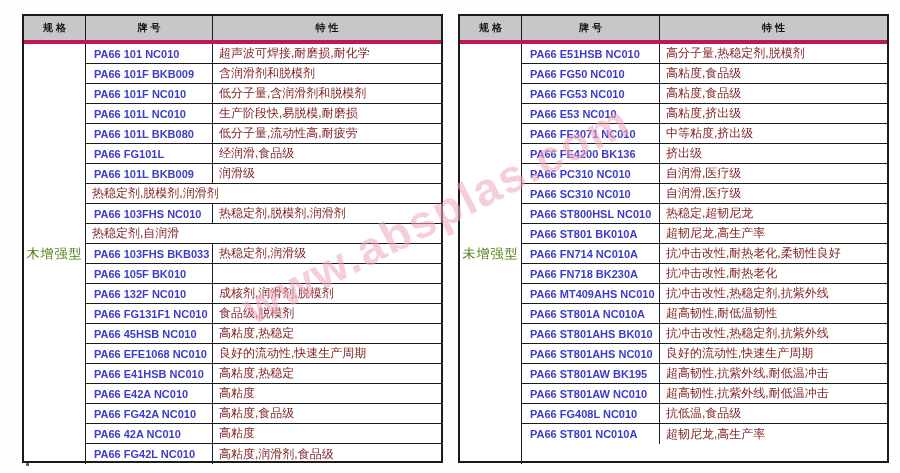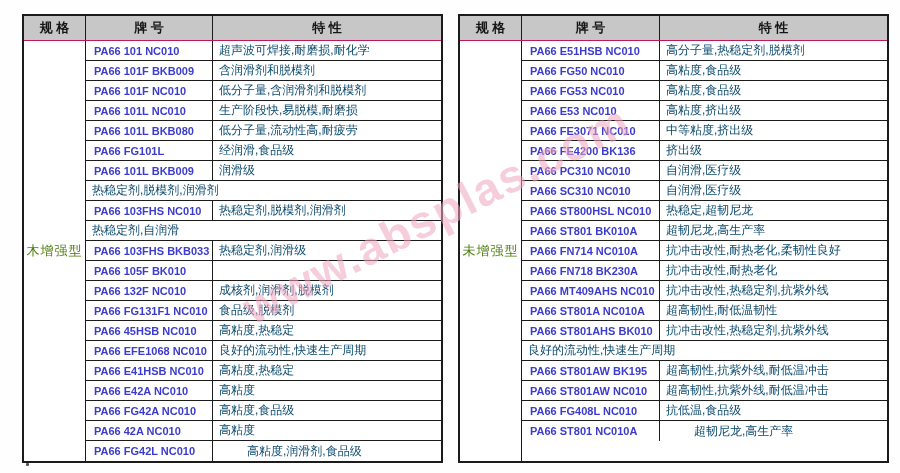--- a/index.html
+++ b/index.html
@@ -17,22 +17,22 @@
     background:#ffffff;
     box-sizing:border-box;
     height:449px;
   }
   .tbl-left{left:22px;width:421px;}
   .tbl-right{left:458px;width:431px;}
 
   .hdr{
     display:flex;height:24px;
     background:#c7c7c7;
-    border-bottom:1px solid #be185d;
-    font-weight:bold;font-size:13px;color:#151515;
+    border-bottom:4px solid #be185d;
+    font-weight:bold;font-size:10px;color:#151515;
   }
   .hcell{
     display:flex;align-items:center;justify-content:center;
     box-sizing:border-box;border-right:1px solid #1b1b1b;
   }
   .hcell:last-child{border-right:none;}
   .h-spec{width:62px;}
   .tbl-left  .h-grade{width:127px;}
   .tbl-right .h-grade{width:138px;}
   .h-feature{flex:1;}
@@ -42,32 +42,32 @@
     width:62px;box-sizing:border-box;
     border-right:1px solid #1b1b1b;
     display:flex;align-items:center;justify-content:center;
     font-size:13px;color:#4d7c0f;letter-spacing:1px;
   }
   .rows{flex:1;display:flex;flex-direction:column;}
   .row{
     display:flex;height:20px;box-sizing:border-box;
     border-bottom:1px solid #1b1b1b;
   }
-  .row:last-child{border-bottom:none;gap:28px;}
+  .row:last-child{border-bottom:none;}
   .cell{box-sizing:border-box;display:flex;align-items:center;overflow:hidden;white-space:nowrap;}
   .grade{
     border-right:1px solid #1b1b1b;
     padding-left:8px;
     font-size:11px;font-weight:bold;color:#3c3ccc;
   }
   .tbl-left  .grade{width:127px;}
   .tbl-right .grade{width:138px;}
   .feature{
     flex:1;padding-left:6px;
-    font-size:12px;color:#0c4a6e;
+    font-size:12px;color:#7f1d1d;
   }
 
   .watermark{
     position:absolute;left:246px;top:284px;
     transform:rotate(-27deg);transform-origin:0 50%;
     font-size:46px;font-weight:bold;letter-spacing:2px;
     color:#f0a6bd;opacity:0.55;white-space:nowrap;
     pointer-events:none;z-index:5;
   }
   .artifact{
@@ -237,20 +237,21 @@
           </div>
           <div class="row">
             <div class="cell grade">PA66 ST801A NC010A</div>
             <div class="cell feature">超高韧性,耐低温韧性</div>
           </div>
           <div class="row">
             <div class="cell grade">PA66 ST801AHS BK010</div>
             <div class="cell feature">抗冲击改性,热稳定剂,抗紫外线</div>
           </div>
           <div class="row">
+            <div class="cell grade">PA66 ST801AHS NC010</div>
             <div class="cell feature">良好的流动性,快速生产周期</div>
           </div>
           <div class="row">
             <div class="cell grade">PA66 ST801AW BK195</div>
             <div class="cell feature">超高韧性,抗紫外线,耐低温冲击</div>
           </div>
           <div class="row">
             <div class="cell grade">PA66 ST801AW NC010</div>
             <div class="cell feature">超高韧性,抗紫外线,耐低温冲击</div>
           </div>

